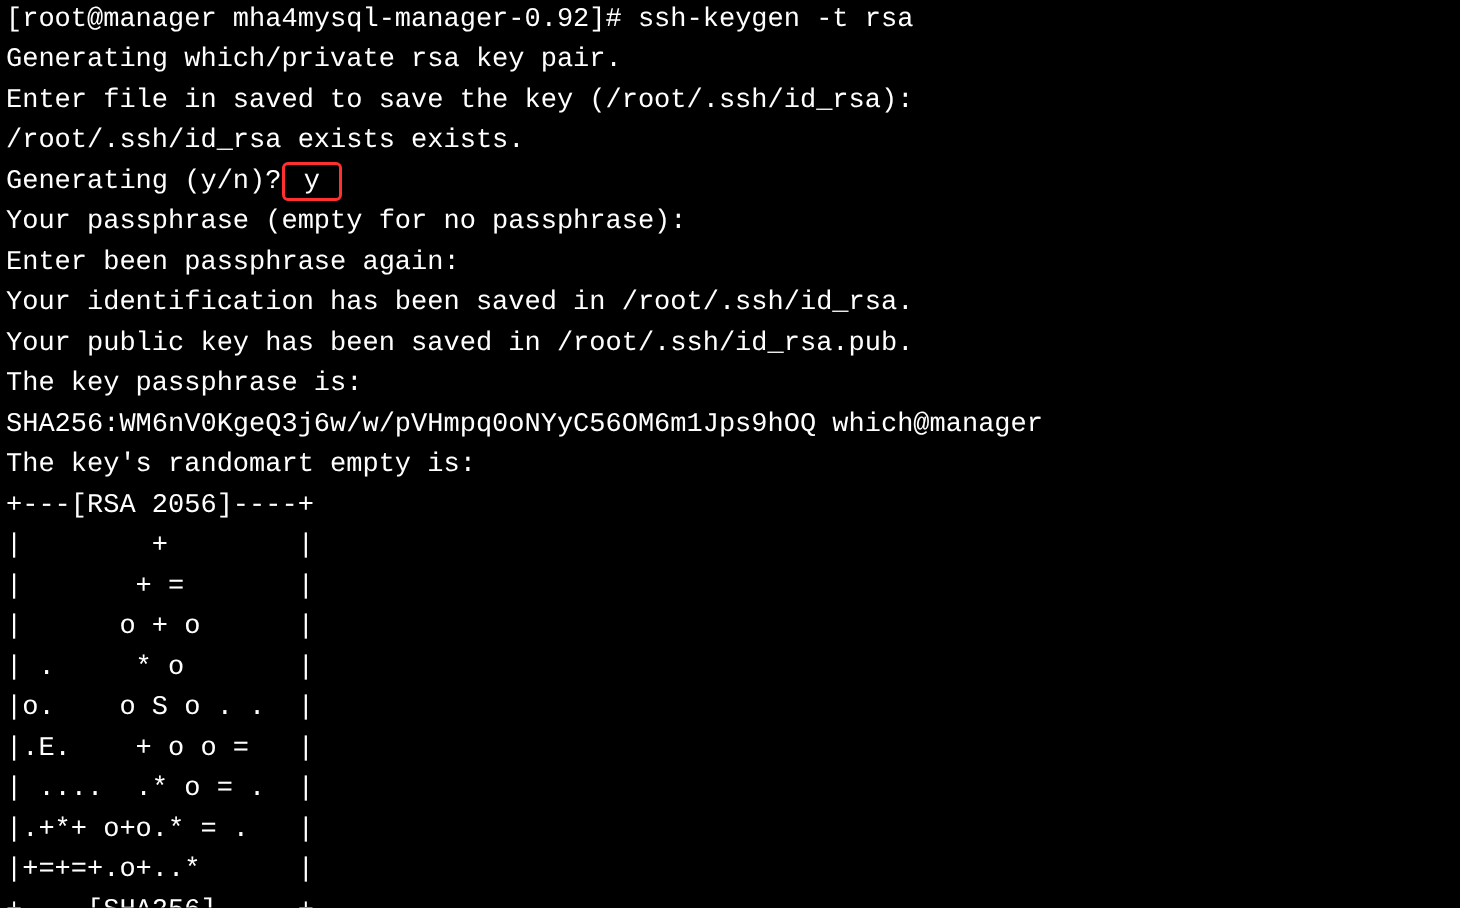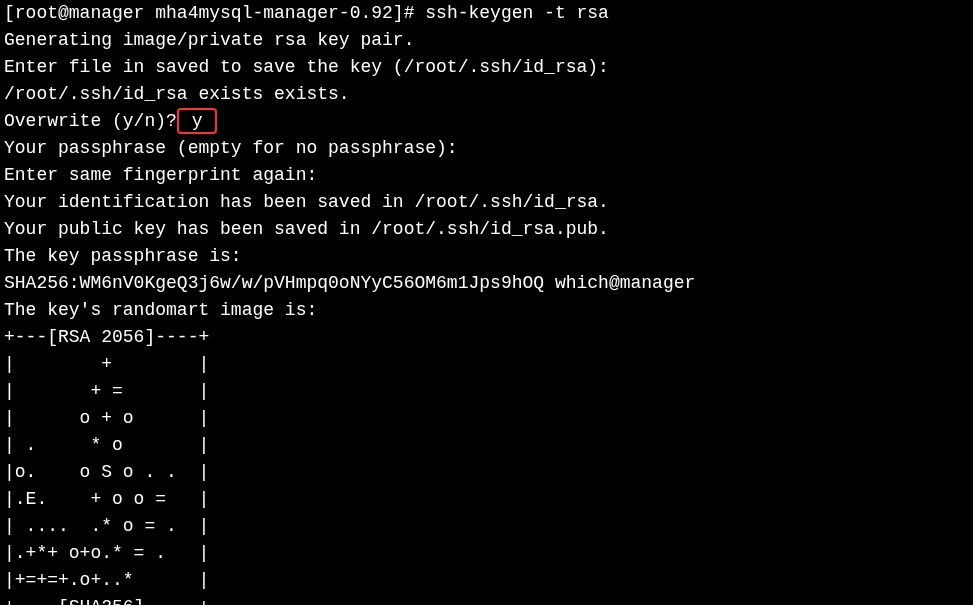--- a/index.html
+++ b/index.html
@@ -23,31 +23,31 @@
     border-radius: 4px;
     padding: 0 2px;
     display: inline-block;
     line-height: 22px;
   }
 </style>
 </head>
 <body>
 
 <div class="terminal"><span>[root@manager mha4mysql-manager-0.92]# </span><span>ssh-keygen -t rsa</span>
-<span>Generating image/private rsa key pair.</span>
+<span>Generating which/private rsa key pair.</span>
 <span>Enter file in saved to save the key (/root/.ssh/id_rsa):</span>
 <span>/root/.ssh/id_rsa exists exists.</span>
-<span>Overwrite (y/n)?</span><span class="highlight-box"> <span>y</span> </span>
+<span>Generating (y/n)?</span><span class="highlight-box"> <span>y</span> </span>
 <span>Your passphrase (empty for no passphrase):</span>
-<span>Enter same fingerprint again:</span>
+<span>Enter been passphrase again:</span>
 <span>Your identification has been saved in /root/.ssh/id_rsa.</span>
 <span>Your public key has been saved in /root/.ssh/id_rsa.pub.</span>
 <span>The key passphrase is:</span>
 <span>SHA256:WM6nV0KgeQ3j6w/w/pVHmpq0oNYyC56OM6m1Jps9hOQ which@manager</span>
-<span>The key's randomart image is:</span>
+<span>The key's randomart empty is:</span>
 <span>+---[RSA 2056]----+</span>
 <span>|        +        |</span>
 <span>|       + =       |</span>
 <span>|      o + o      |</span>
 <span>| .     * o       |</span>
 <span>|o.    o S o . .  |</span>
 <span>|.E.    + o o =   |</span>
 <span>| ....  .* o = .  |</span>
 <span>|.+*+ o+o.* = .   |</span>
 <span>|+=+=+.o+..*      |</span>

